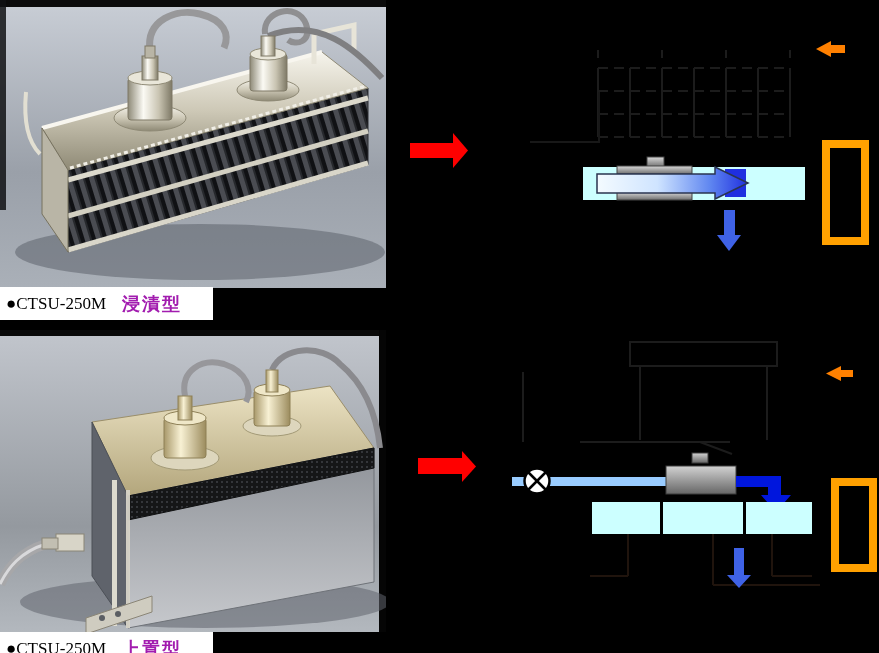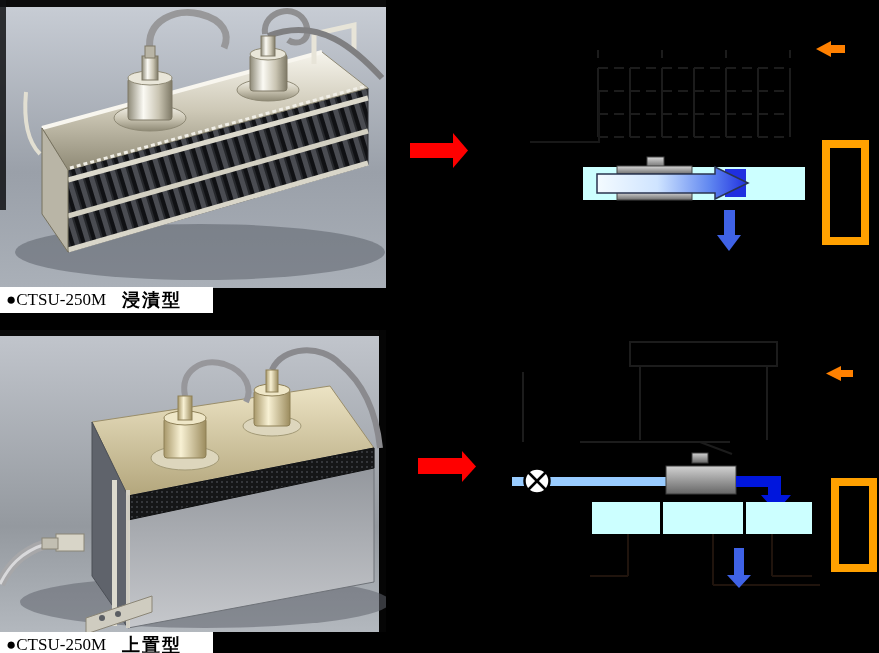--- a/index.html
+++ b/index.html
@@ -1,24 +1,24 @@
 <!DOCTYPE html>
 <html><head>
 <meta charset="utf-8">
 <style>
   html,body{margin:0;padding:0;background:#000;}
   .canvas{position:relative;width:879px;height:653px;background:#000;overflow:hidden;
           font-family:"Liberation Sans",sans-serif;}
   .abs{position:absolute;}
   .photo{display:block;}
-  .caption{position:absolute;left:0;width:213px;height:26px;background:#ffffff;
+  .caption{position:absolute;left:0;width:213px;height:33px;background:#ffffff;
            display:flex;align-items:center;padding-left:6px;box-sizing:border-box;white-space:nowrap;}
   .caption .model{font-family:"Liberation Serif",serif;font-size:17px;color:#000;}
   .caption .type{font-family:"DejaVu Sans",sans-serif;font-weight:bold;font-size:18px;
-                 color:#000000;margin-left:16px;letter-spacing:2px;}
+                 color:#a21caf;margin-left:16px;letter-spacing:2px;}
 </style>
 </head>
 <body>
 
 <div class="canvas">
 
   <svg class="abs photo" style="left:0;top:0;" width="386" height="288" viewBox="0 0 386 288">
     <defs>
       <linearGradient id="bg1" x1="0" y1="0" x2="0" y2="1">
         <stop offset="0" stop-color="#c9ced6"></stop>

